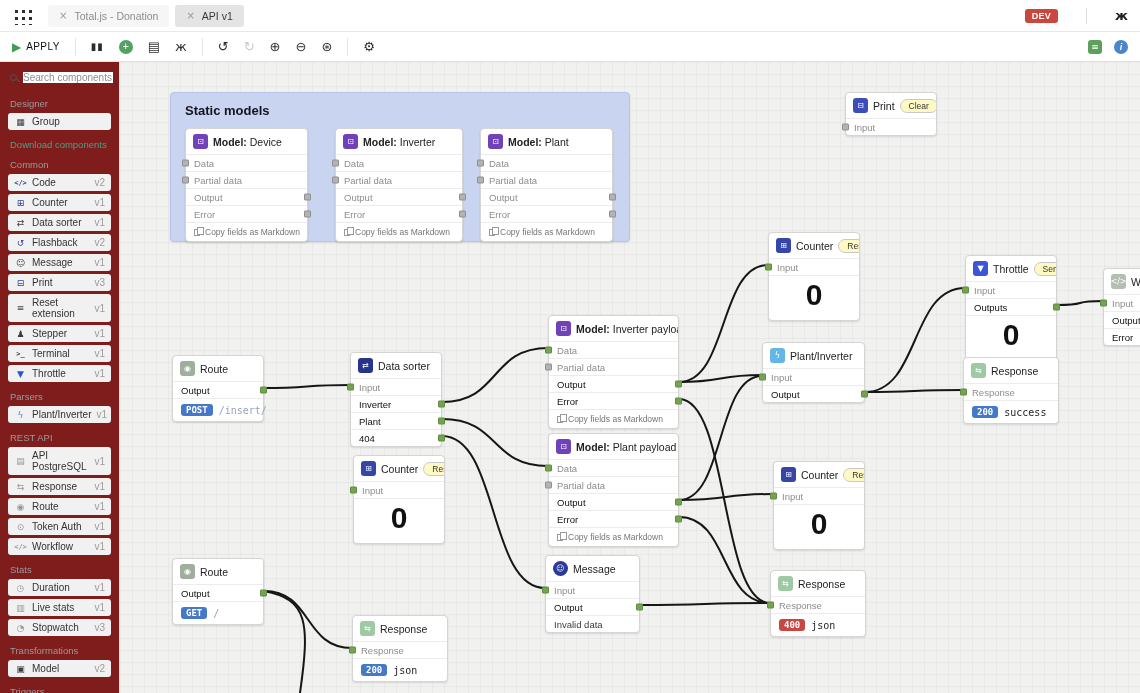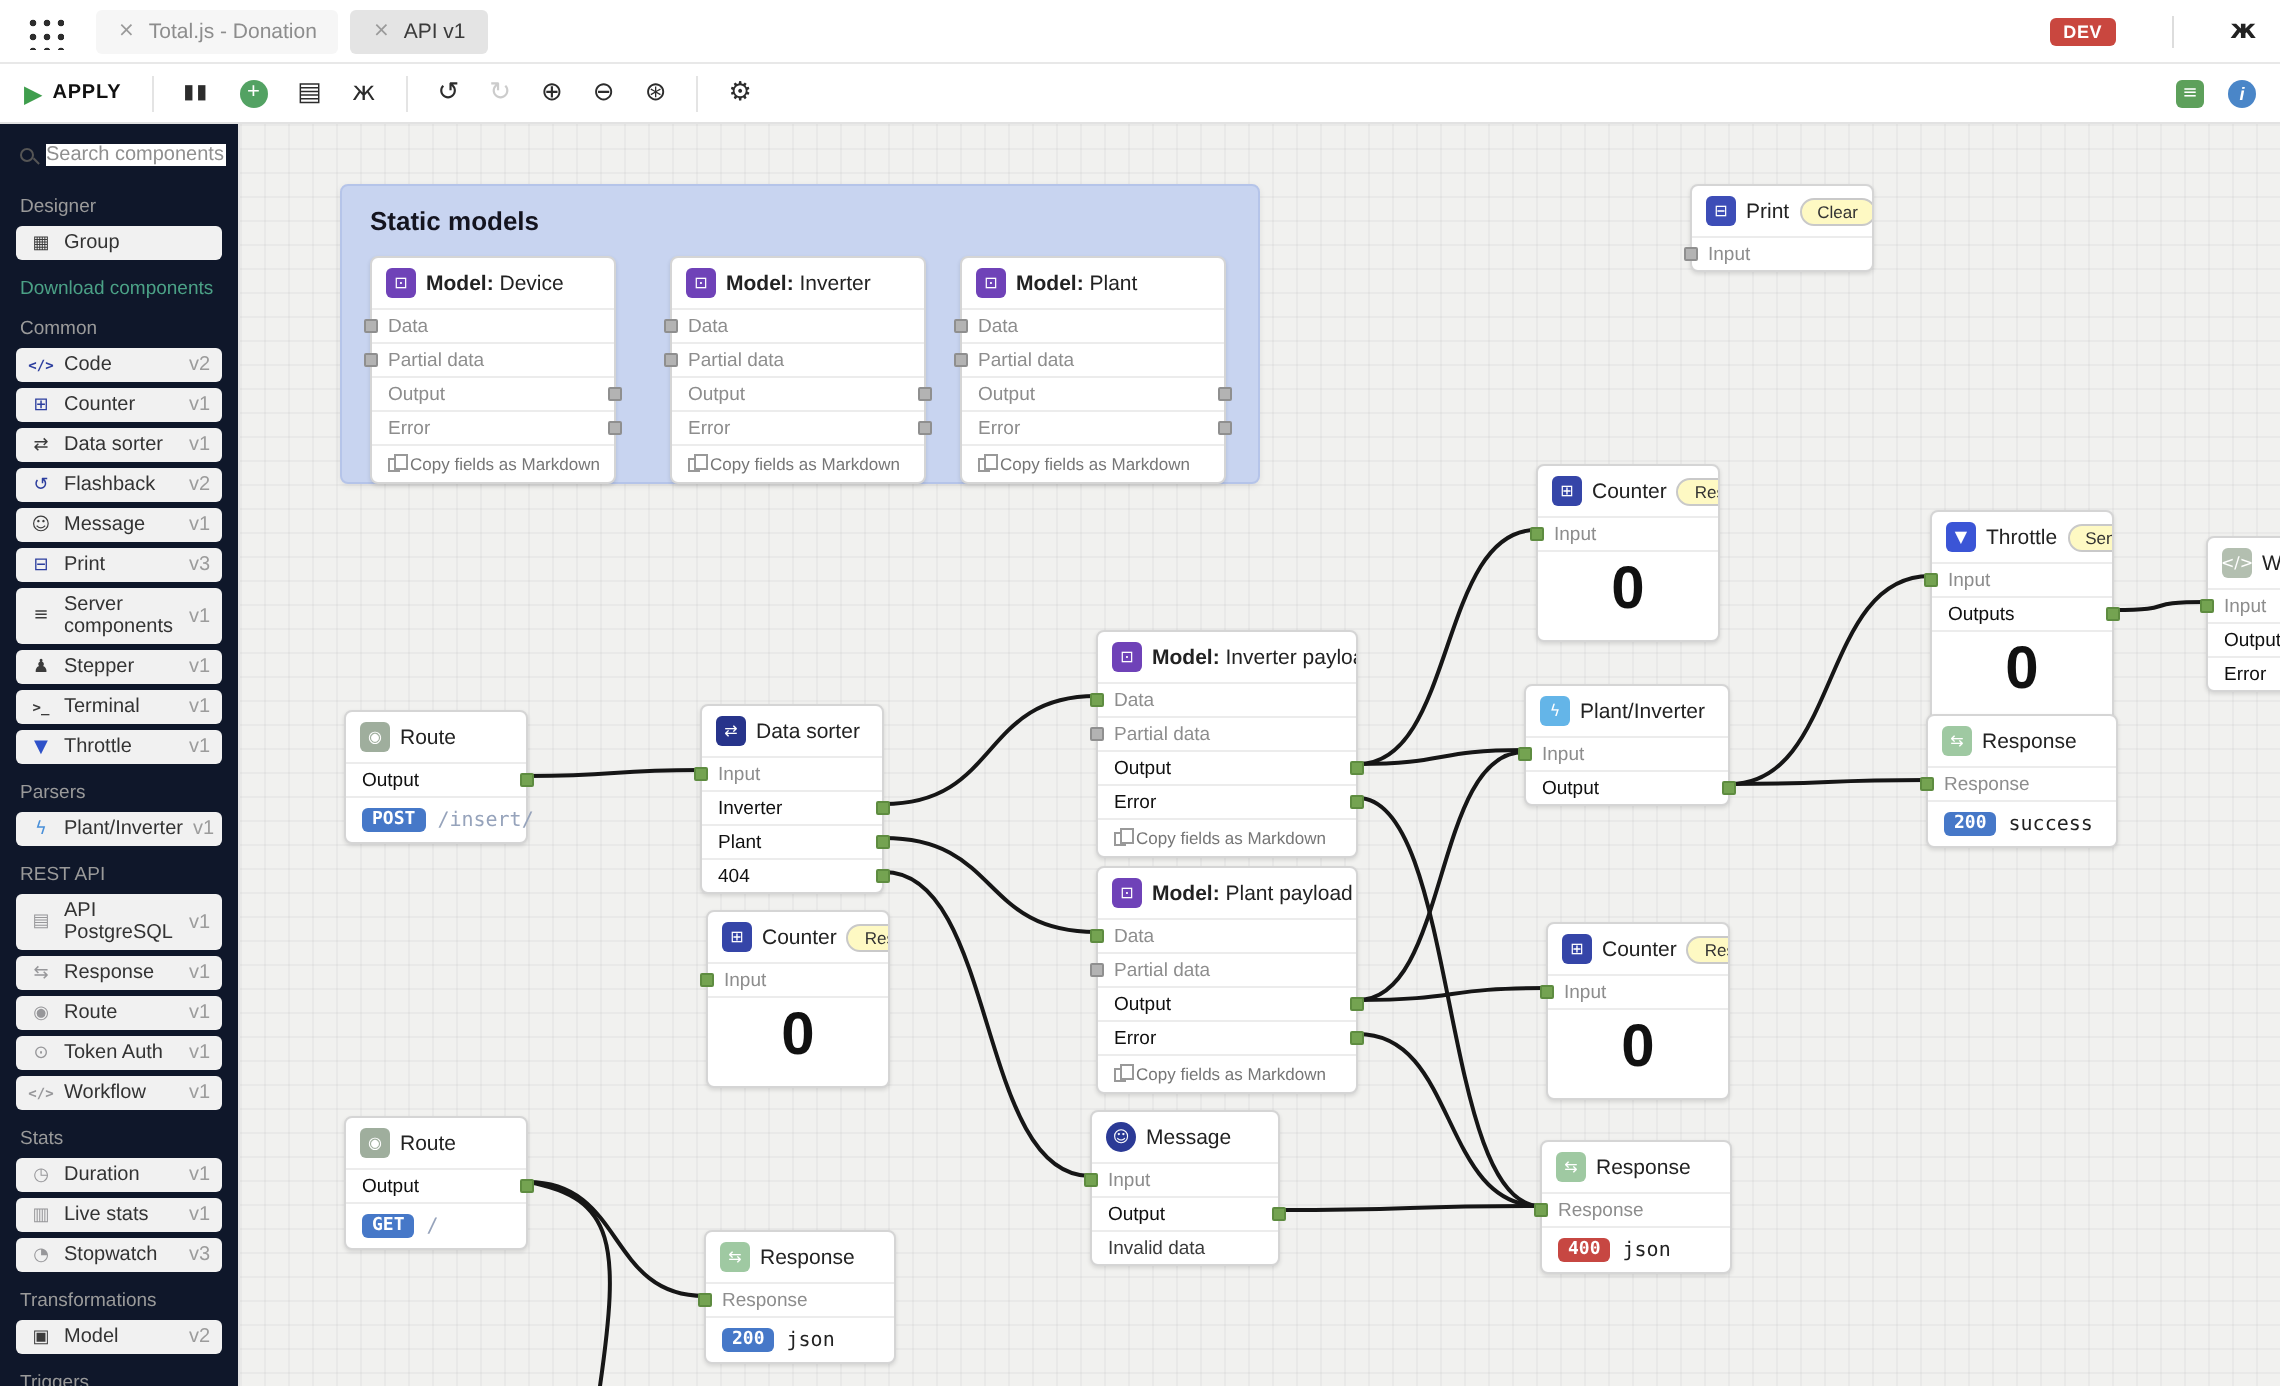--- a/index.html
+++ b/index.html
@@ -18,30 +18,30 @@
   #topbar .right{margin-left:auto;display:flex;align-items:center;gap:28px}
   .devbadge{background:#c9473f;color:#fff;font-size:9px;font-weight:bold;border-radius:3px;padding:2px 7px;letter-spacing:.3px}
   .vdiv{width:1px;height:16px;background:#ddd}
   .bugtop{font-size:13px;color:#222;font-weight:bold}
 
   
   #toolbar{height:30px;background:#fff;border-bottom:1px solid #e2e2e2;display:flex;align-items:center;padding:0 12px;gap:15px}
   .tbtn{font-size:13px;color:#2c2c2c;cursor:pointer;line-height:1;display:flex;align-items:center;gap:5px}
   .tbtn.disabled{color:#ccc}
   .apply-tri{color:#3f9e4d;font-size:12px}
-  .apply-label{font-size:10px;font-weight:bold;color:#111;letter-spacing:.4px}
+  .apply-label{font-size:10px;font-weight:normal;color:#111;letter-spacing:.4px}
   .pauseg{font-size:10px;letter-spacing:1px}
   .plusdot{width:14px;height:14px;border-radius:50%;background:#53a263;color:#fff;font-size:11px;display:flex;align-items:center;justify-content:center;line-height:1}
   .tdiv{width:1px;height:18px;background:#e4e4e4}
   #toolbar .right{margin-left:auto;display:flex;align-items:center;gap:12px}
   .logbtn{width:14px;height:14px;border-radius:3px;background:#5da05b;color:#fff;font-size:9px;display:flex;align-items:center;justify-content:center}
   .infobtn{width:14px;height:14px;border-radius:50%;background:#4a86c8;color:#fff;font-size:9px;font-weight:bold;display:flex;align-items:center;justify-content:center;font-style:italic}
 
   
-  #sidebar{position:absolute;left:0;top:62px;width:120px;height:631px;background:#0f172a;border-right:1px solid #e4e4e4;padding:8px 8px 0 8px;overflow:hidden}
+  #sidebar{position:absolute;left:0;top:62px;width:120px;height:631px;background:#7f1d1d;border-right:1px solid #e4e4e4;padding:8px 8px 0 8px;overflow:hidden}
   .searchrow{display:flex;align-items:center;gap:6px;padding:2px 0 6px 2px}
   .mag{width:7px;height:7px;border:1.4px solid #555;border-radius:50%;position:relative;flex:none}
   .mag::after{content:"";position:absolute;width:4px;height:1.4px;background:#555;right:-3.5px;bottom:-1px;transform:rotate(45deg)}
   .searchrow input{border:0;outline:0;font-size:10px;width:90px;color:#333;font-family:inherit}
   .searchrow input::placeholder{color:#8f8f8f}
   .sec{font-size:9.5px;color:#9a9a9a;margin:9px 0 4px 2px}
   .slink{font-size:9.5px;color:#4ba186;margin:9px 0 2px 2px;cursor:pointer}
   .sitem{display:flex;align-items:center;gap:5px;background:#f1f1f1;border-radius:3px;padding:3px 6px;margin-bottom:3px;font-size:10px;color:#333;cursor:pointer}
   .sitem .sic{width:13px;font-size:9px;color:#3c3c3c;text-align:center;flex:none}
   .sitem .ver{margin-left:auto;font-size:10px;color:#9c9c9c}
@@ -171,21 +171,21 @@
         <span>Message</span>
         <span class="ver">v1</span>
       </div>
       <div class="sitem">
         <span class="sic g ic-print">⊟</span>
         <span>Print</span>
         <span class="ver">v3</span>
       </div>
       <div class="sitem">
         <span class="sic g ic-server">≡</span>
-        <span>Server components</span>
+        <span>Reset extension</span>
         <span class="ver">v1</span>
       </div>
       <div class="sitem">
         <span class="sic g ic-stepper">♟</span>
         <span>Stepper</span>
         <span class="ver">v1</span>
       </div>
       <div class="sitem">
         <span class="sic g ic-terminal mono">&gt;_</span>
         <span>Terminal</span>

